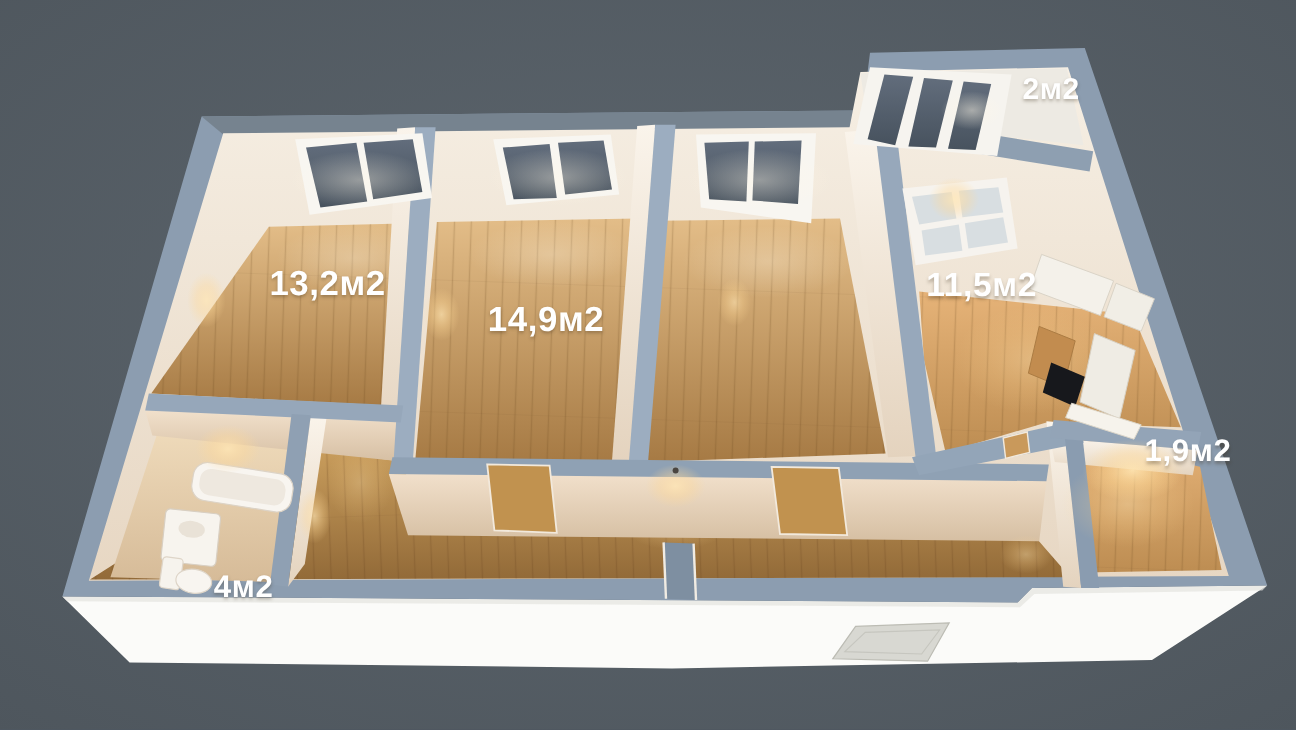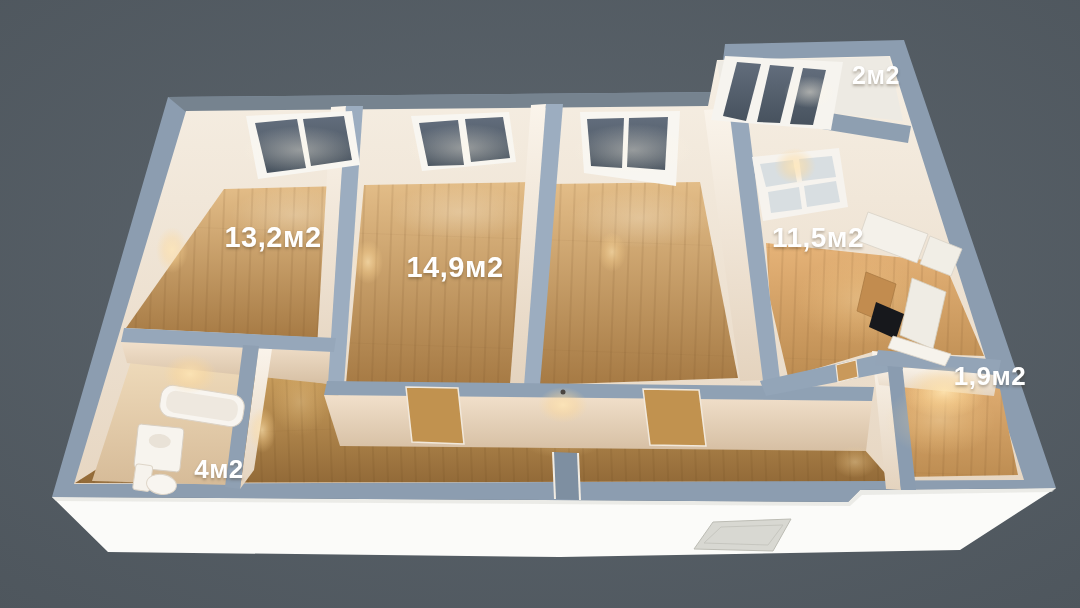--- a/index.html
+++ b/index.html
@@ -240,14 +240,14 @@
       <ellipse cx="465" cy="148" rx="60" ry="24" fill="url(#glowWh)" opacity="0.45"></ellipse>
       <ellipse cx="633" cy="150" rx="62" ry="26" fill="url(#glowWh)" opacity="0.45"></ellipse>
     </g>
   </svg>
 
   <div class="rlabel fs29" style="left:273px;top:237px;text-align:center;">13,2м2</div>
   <div class="rlabel fs29" style="left:455px;top:235px;margin-top:32px;">14,9м2</div>
   <div class="rlabel fs28" style="left:818px;top:238px;">11,5м2</div>
   <div class="rlabel fs25" style="left:876px;top:75px;">2м2</div>
   <div class="rlabel fs26" style="left:966px;top:376px;margin-left:24px;">1,9м2</div>
-  <div class="rlabel fs26" style="left:203px;top:469px;margin-left:16px;">4м2</div>
+  <div class="rlabel fs26" style="left:203px;top:489px;">4м2</div>
 </div>
 
 </body></html>

